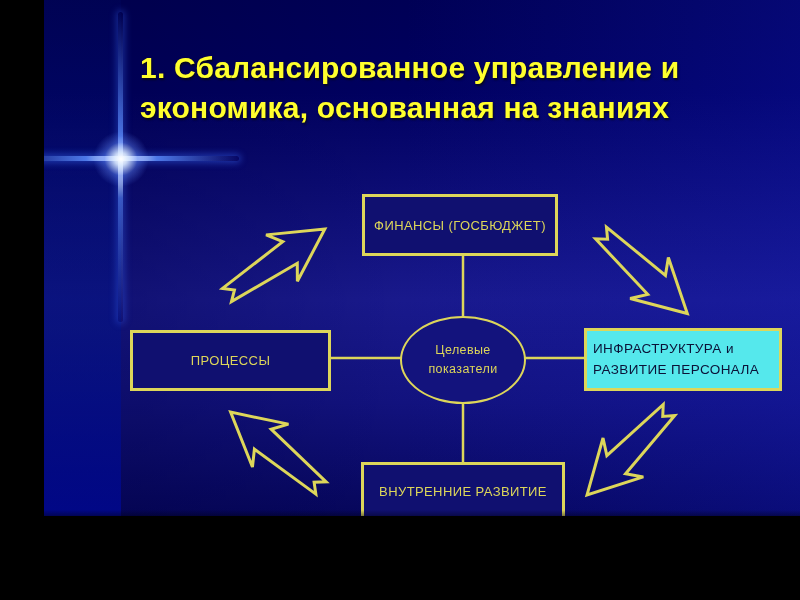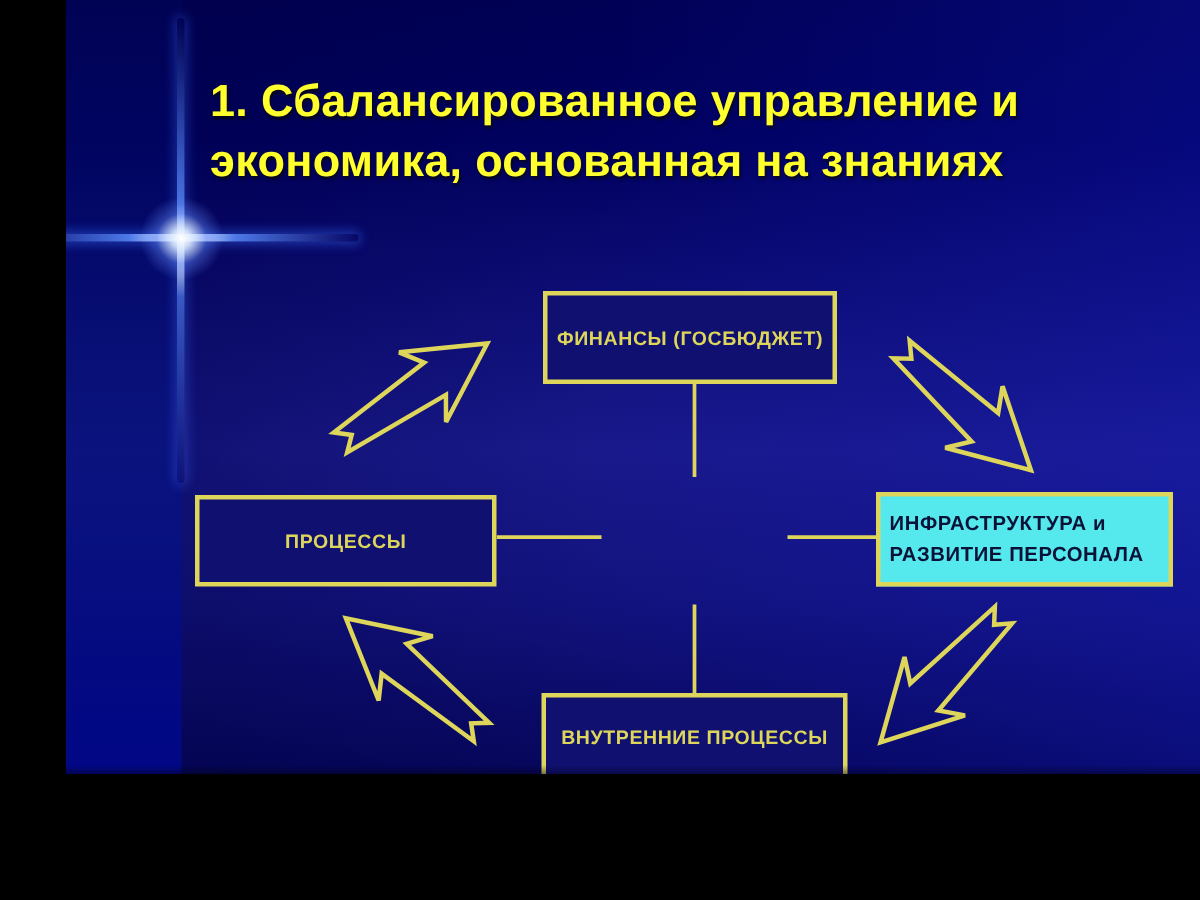--- a/index.html
+++ b/index.html
@@ -43,21 +43,21 @@
     white-space:pre-line;
     text-shadow:1px 2px 2px rgba(10,10,0,0.65), 0 0 1px rgba(80,60,0,0.5);
   }
   
   .node{
     position:absolute;box-sizing:border-box;
     border:3px solid var(--accent_stroke,#ddd65a);
     background:var(--node_fill,#101070);
     color:var(--accent_stroke,#ddd65a);
     display:flex;align-items:center;justify-content:center;
-    font-size:13px;font-weight:bold;letter-spacing:0.4px;text-align:center;
+    font-size:13px;font-weight:normal;letter-spacing:0.4px;text-align:center;
   }
   .node-finance{left:318px;top:194px;width:196px;height:62px;}
   .node-clients{left:86px;top:330px;width:201px;height:61px;}
   .node-processes{left:317px;top:462px;width:204px;height:58px;}
   .node-infra{
     left:540px;top:328px;width:198px;height:63px;
     background:var(--infrastructure_fill,#55e8ec);
     color:var(--infrastructure_text,#0b1238);
     justify-content:flex-start;text-align:left;padding-left:6px;
     font-size:13.5px;line-height:1.55;white-space:pre-line;
@@ -97,17 +97,19 @@
     <path d="M0,-8 L76,-13 L66,-28 L118,0 L66,28 L76,13 L0,8 L9,0 Z" transform="translate(277,488) rotate(-140)"></path>
   </svg>
 
   <div class="node node-finance">ФИНАНСЫ (ГОСБЮДЖЕТ)</div>
 
   <div class="node node-clients">ПРОЦЕССЫ</div>
 
   <div class="node node-infra">ИНФРАСТРУКТУРА и
 РАЗВИТИЕ ПЕРСОНАЛА</div>
 
-  <div class="node node-processes">ВНУТРЕННИЕ ПРОЦЕССЫ</div>
+  <div class="node node-processes">ВНУТРЕННИЕ РАЗВИТИЕ</div>
 
+  <div class="node node-center">Целевые
+показатели</div>
 
   <div class="bottom-edge"></div>
 </div>
 
 </body></html>

